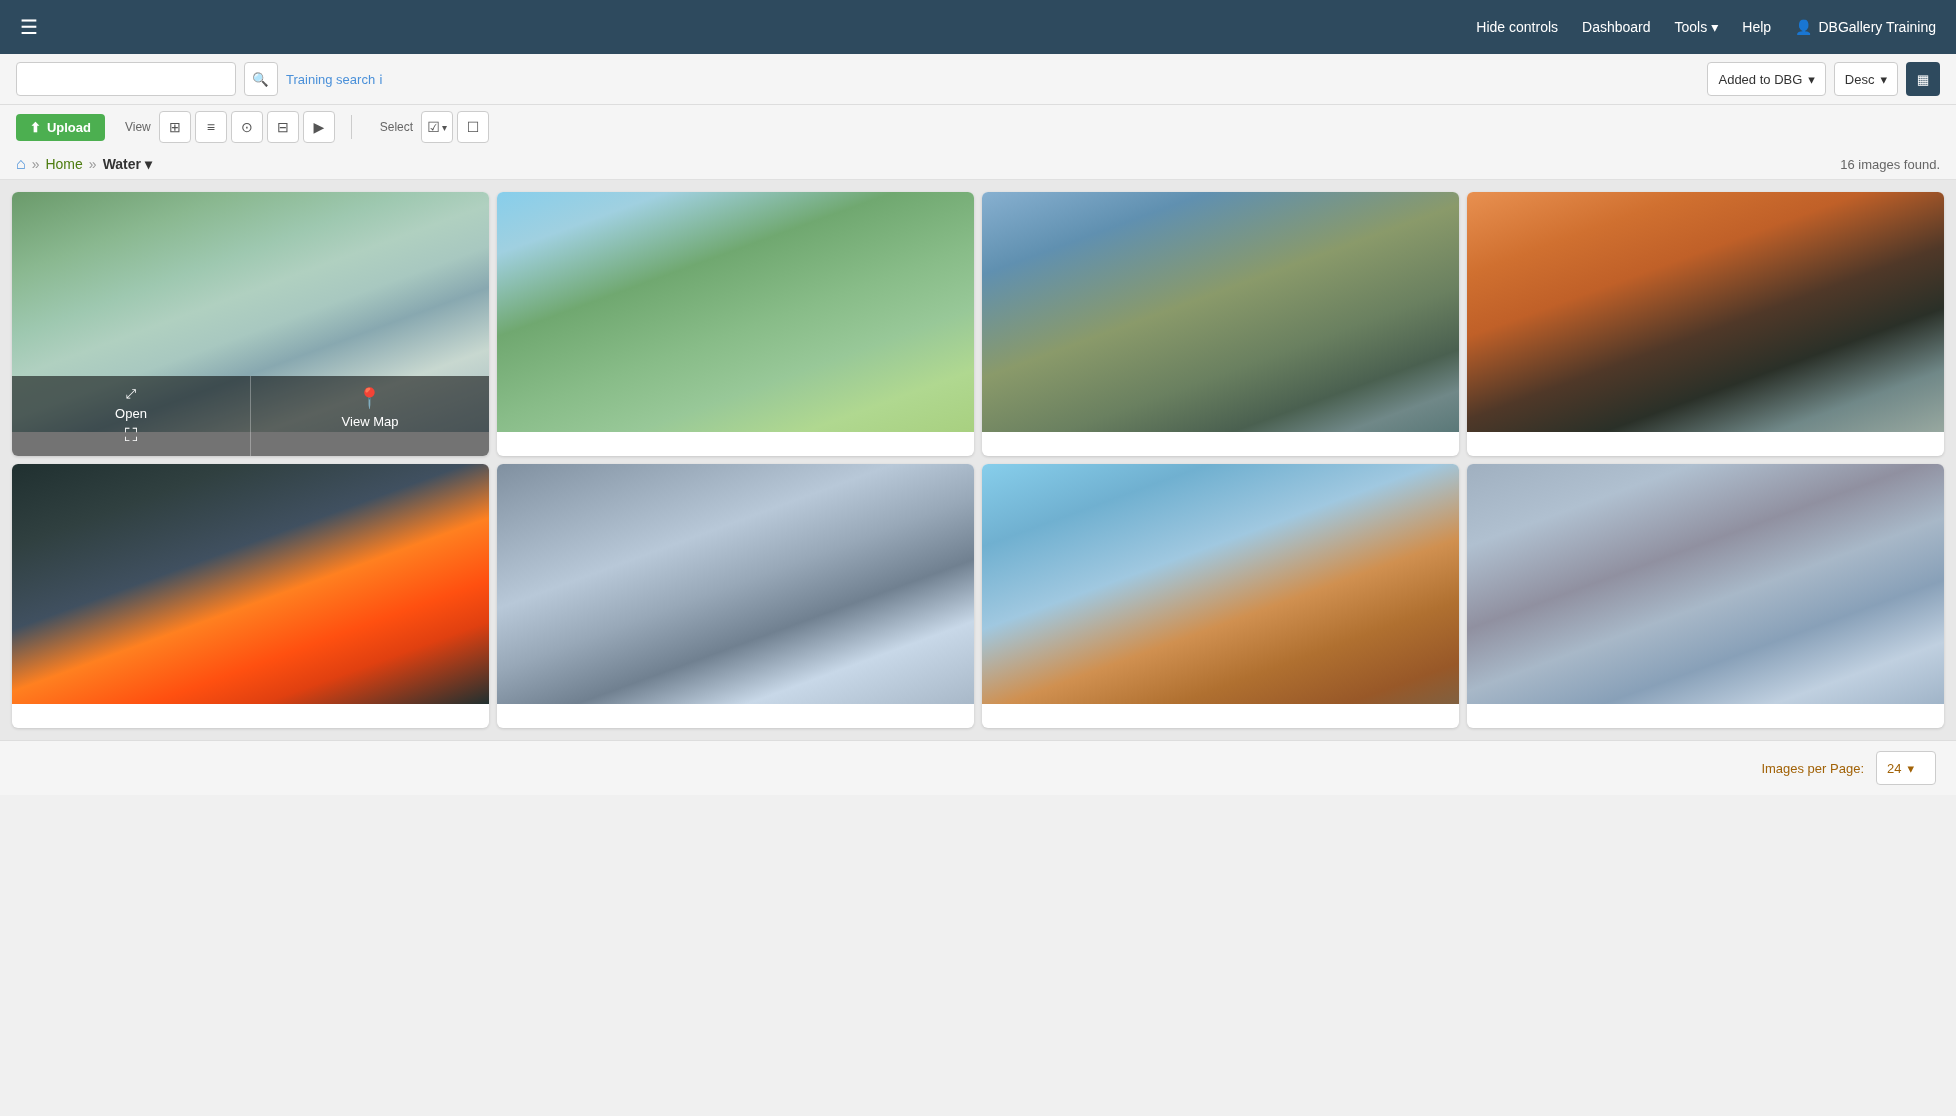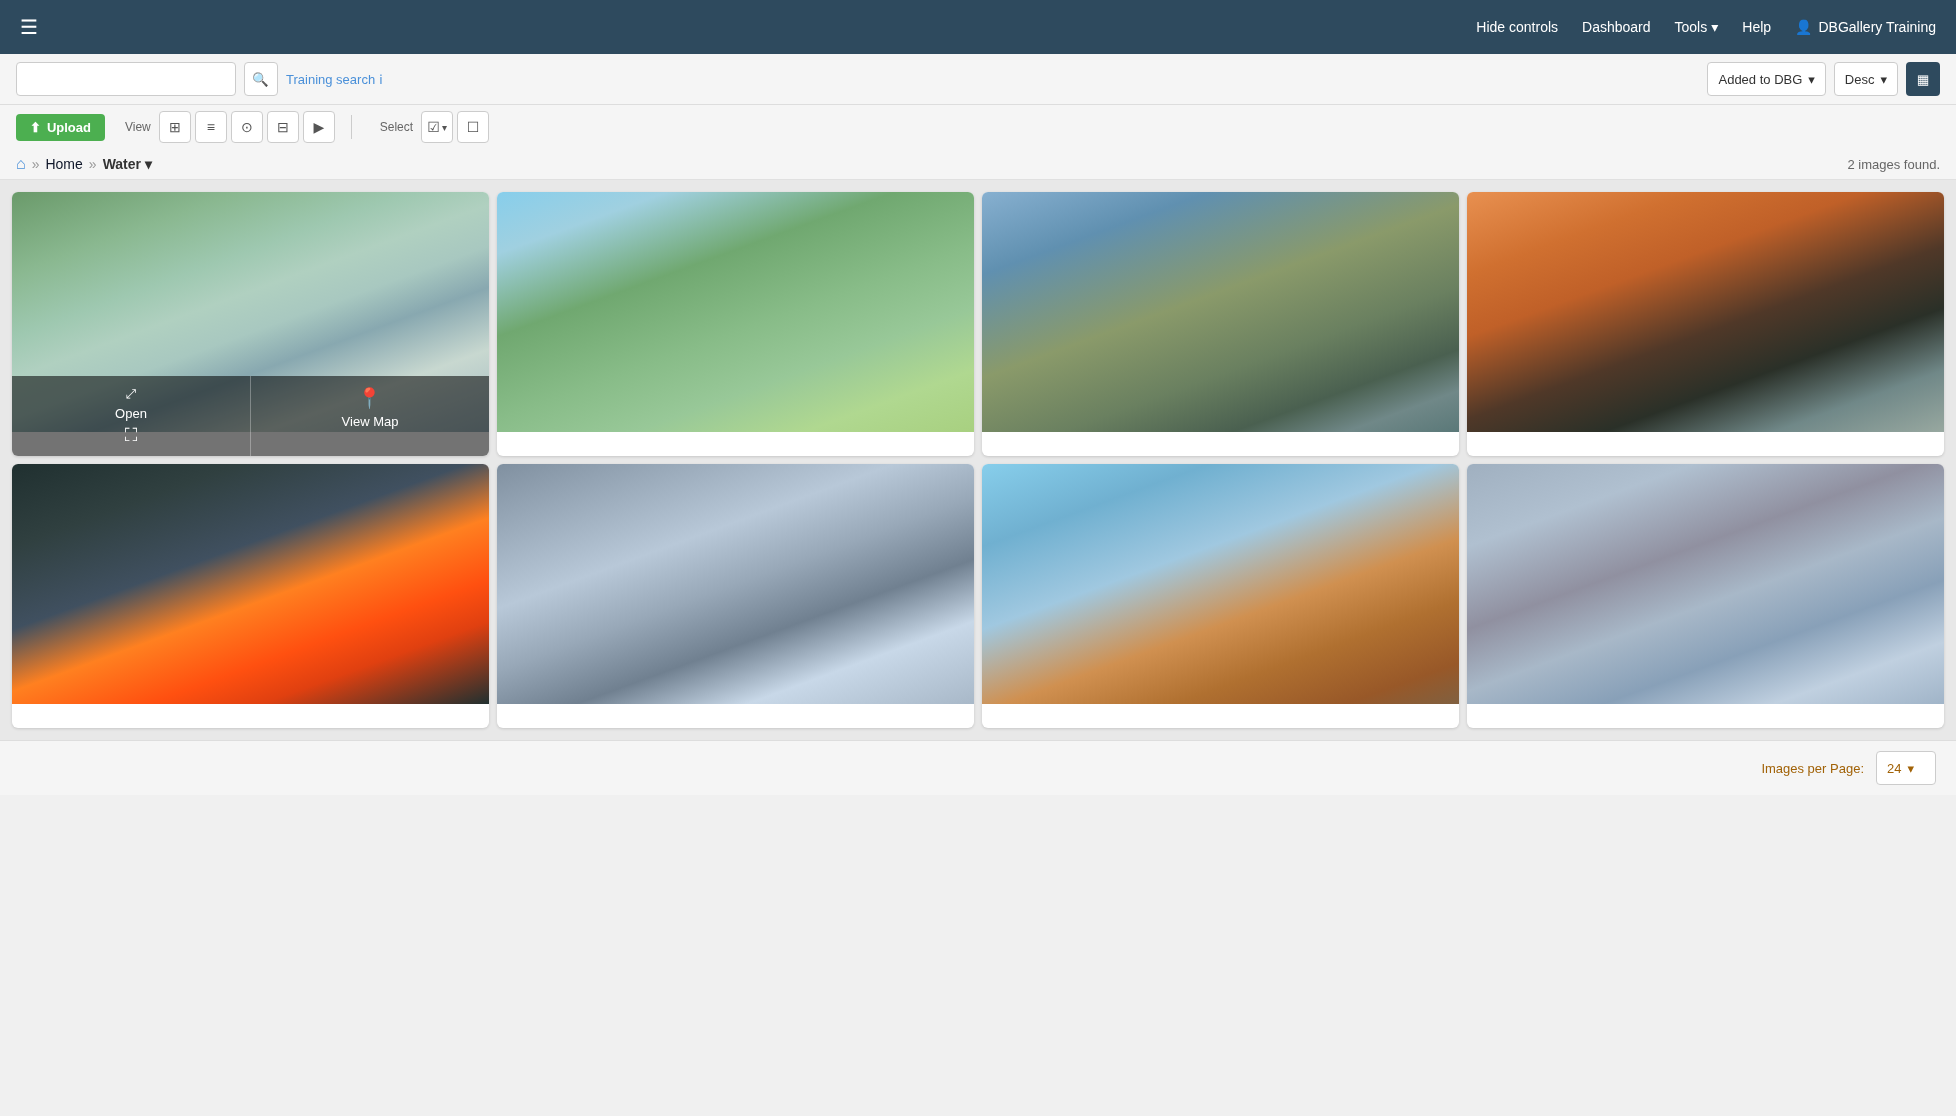--- a/index.html
+++ b/index.html
@@ -114,21 +114,21 @@
       background: #f5f5f5;
       padding: 6px 16px;
       display: flex;
       align-items: center;
       justify-content: space-between;
       border-bottom: 1px solid #e0e0e0;
     }
     .breadcrumb-left { display: flex; align-items: center; gap: 6px; font-size: 14px; }
     .breadcrumb-home { color: #4a90d9; cursor: pointer; font-size: 16px; }
     .breadcrumb-sep { color: #999; }
-    .breadcrumb-item { color: #0f172a; cursor: pointer; }
+    .breadcrumb-item { color: #4d7c0f; cursor: pointer; }
     .breadcrumb-current { color: #333; font-weight: bold; display: flex; align-items: center; gap: 4px; }
     .images-count { font-size: 13px; color: #666; }
 
     
     .gallery {
       background: #e8e8e8;
       padding: 12px;
       display: grid;
       grid-template-columns: repeat(4, 1fr);
       gap: 8px;
@@ -274,21 +274,21 @@
   <div class="breadcrumb-left">
     <span class="breadcrumb-home">⌂</span>
     <span class="breadcrumb-sep">»</span>
     <span class="breadcrumb-item">Home</span>
     <span class="breadcrumb-sep">»</span>
     <div class="breadcrumb-current">
       <span>Water</span>
       <span>▾</span>
     </div>
   </div>
-  <span class="images-count">2 images found.</span>
+  <span class="images-count">16 images found.</span>
 </div>
 
 <div class="gallery">
 
   <div class="gallery-item has-overlay">
     <div class="placeholder-img img-1" style="width:100%;height:240px;background:linear-gradient(160deg,#6a9a6a 0%,#8ab890 20%,#9ec8b0 35%,#b0d0c0 45%,#a8c8c0 55%,#88a8b0 65%,#c8d8d0 80%,#a0b8c0 100%);">
     </div>
     <div class="overlay">
       <div class="overlay-btn">
         <span>⤢</span>

